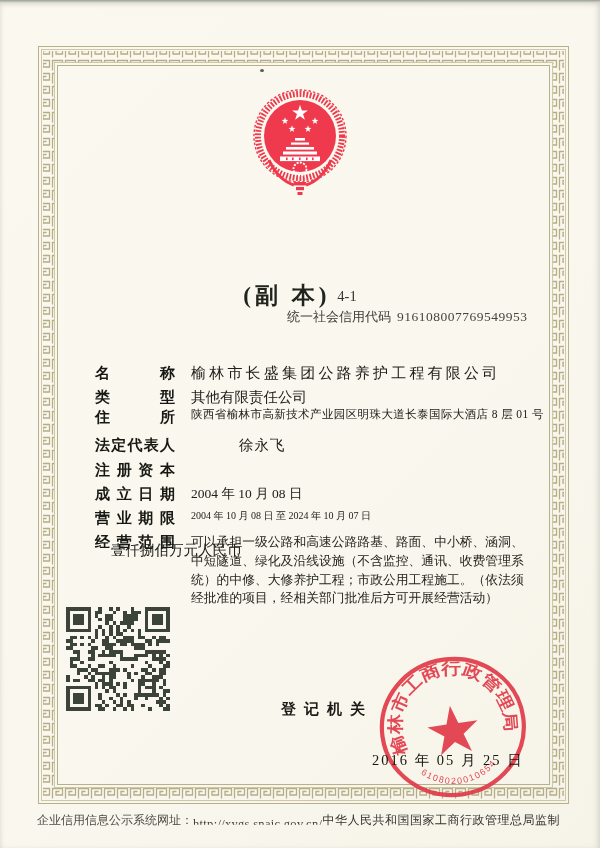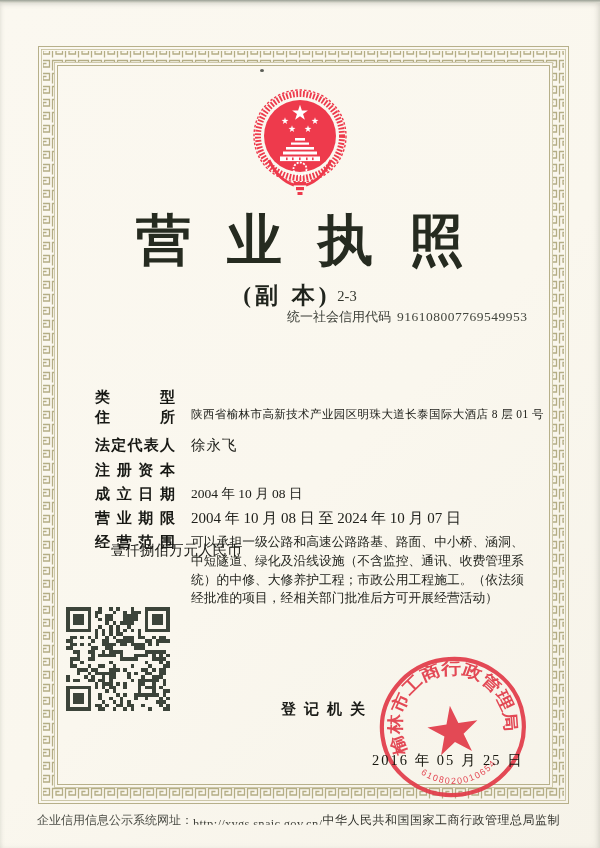--- a/index.html
+++ b/index.html
@@ -37,24 +37,24 @@
 
   .fields { position:absolute; left:95px; top:364px; width:440px; height:265px; }
   .fr { position:absolute; display:flex; align-items:flex-start; white-space:nowrap; }
   .fl { width:80px; flex:0 0 80px; font-family:"Liberation Sans","DejaVu Sans",sans-serif;
         font-size:15px; font-weight:600; color:#171814;
         text-align:justify; text-align-last:justify; }
   .fv { margin-left:16px; font-size:14px; color:#20211c; }
   #fr0 { top:0; }    #fr0 .fv { font-size:15px; letter-spacing:3.2px; }
   #fr1 { top:24px; } #fr1 .fv { font-size:14.5px; }
   #fr2 { top:44px; } #fr2 .fv { font-size:11.5px; letter-spacing:.4px; margin-top:-1px; }
-  #fr3 { top:72px; } #fr3 .fv { font-size:14.5px; letter-spacing:1px; }
+  #fr3 { top:72px;gap:48px; } #fr3 .fv { font-size:14.5px; letter-spacing:1px; }
   #fr4 { top:97px;flex-direction:column; } #fr4 .fv { font-size:14.5px; }
   #fr5 { top:121px; } #fr5 .fv { font-size:13.5px; }
-  #fr6 { top:145px; } #fr6 .fv { font-size:15px;text-align:right; }
+  #fr6 { top:145px; } #fr6 .fv { font-size:10px;text-align:right; }
   #fr7 { top:169px; } #fr7 .fv { width:336px; white-space:normal; font-size:12.8px; line-height:18.8px; color:#23251f; }
 
   .qr { position:absolute; left:66px; top:607px; width:104px; height:104px; }
 
   .reg-label { position:absolute; left:281px; top:700px;
     font-family:"Liberation Sans","DejaVu Sans",sans-serif;
     font-size:15px; font-weight:600; color:#1b1c18; letter-spacing:8px; white-space:nowrap; }
 
   .seal { position:absolute; left:374px; top:652px; transform:rotate(-8deg); opacity:.92; z-index:5; }
   .date-line { position:absolute; left:372px; top:751px; z-index:6;
@@ -121,34 +121,38 @@
       <path d="M19,76 Q28,96 44,101" stroke-width="3"></path>
       <path d="M81,76 Q72,96 56,101" stroke-width="3"></path>
     </g>
     <g fill="#ee3a4c">
       <rect x="44" y="98" width="12" height="3.4"></rect>
       <rect x="46" y="103" width="8" height="3.2"></rect>
       <rect x="47.5" y="108" width="5" height="3"></rect>
     </g>
   </svg>
 
-  <div class="title">营业执照</div>
 
   <div class="subtitle-row">
     <span class="subtitle-main">(副  本)</span>
-    <span class="copy-no">2-3</span>
+    <span class="copy-no">4-1</span>
   </div>
 
   <div class="credit-line">
     <span>统一社会信用代码</span><span class="code">916108007769549953</span>
   </div>
 
   <div class="fields">
+    <div class="fr" id="fr0">
+      <span class="fl">名称</span>
+      <span class="fv">榆林市长盛集团公路养护工程有限公司</span>
+    </div>
     <div class="fr" id="fr1">
       <span class="fl">类型</span>
+      <span class="fv">其他有限责任公司</span>
     </div>
     <div class="fr" id="fr2">
       <span class="fl">住所</span>
       <span class="fv">陕西省榆林市高新技术产业园区明珠大道长泰国际大酒店 8 层 01 号</span>
     </div>
     <div class="fr" id="fr3">
       <span class="fl">法定代表人</span>
       <span class="fv">徐永飞</span>
     </div>
     <div class="fr" id="fr4">

